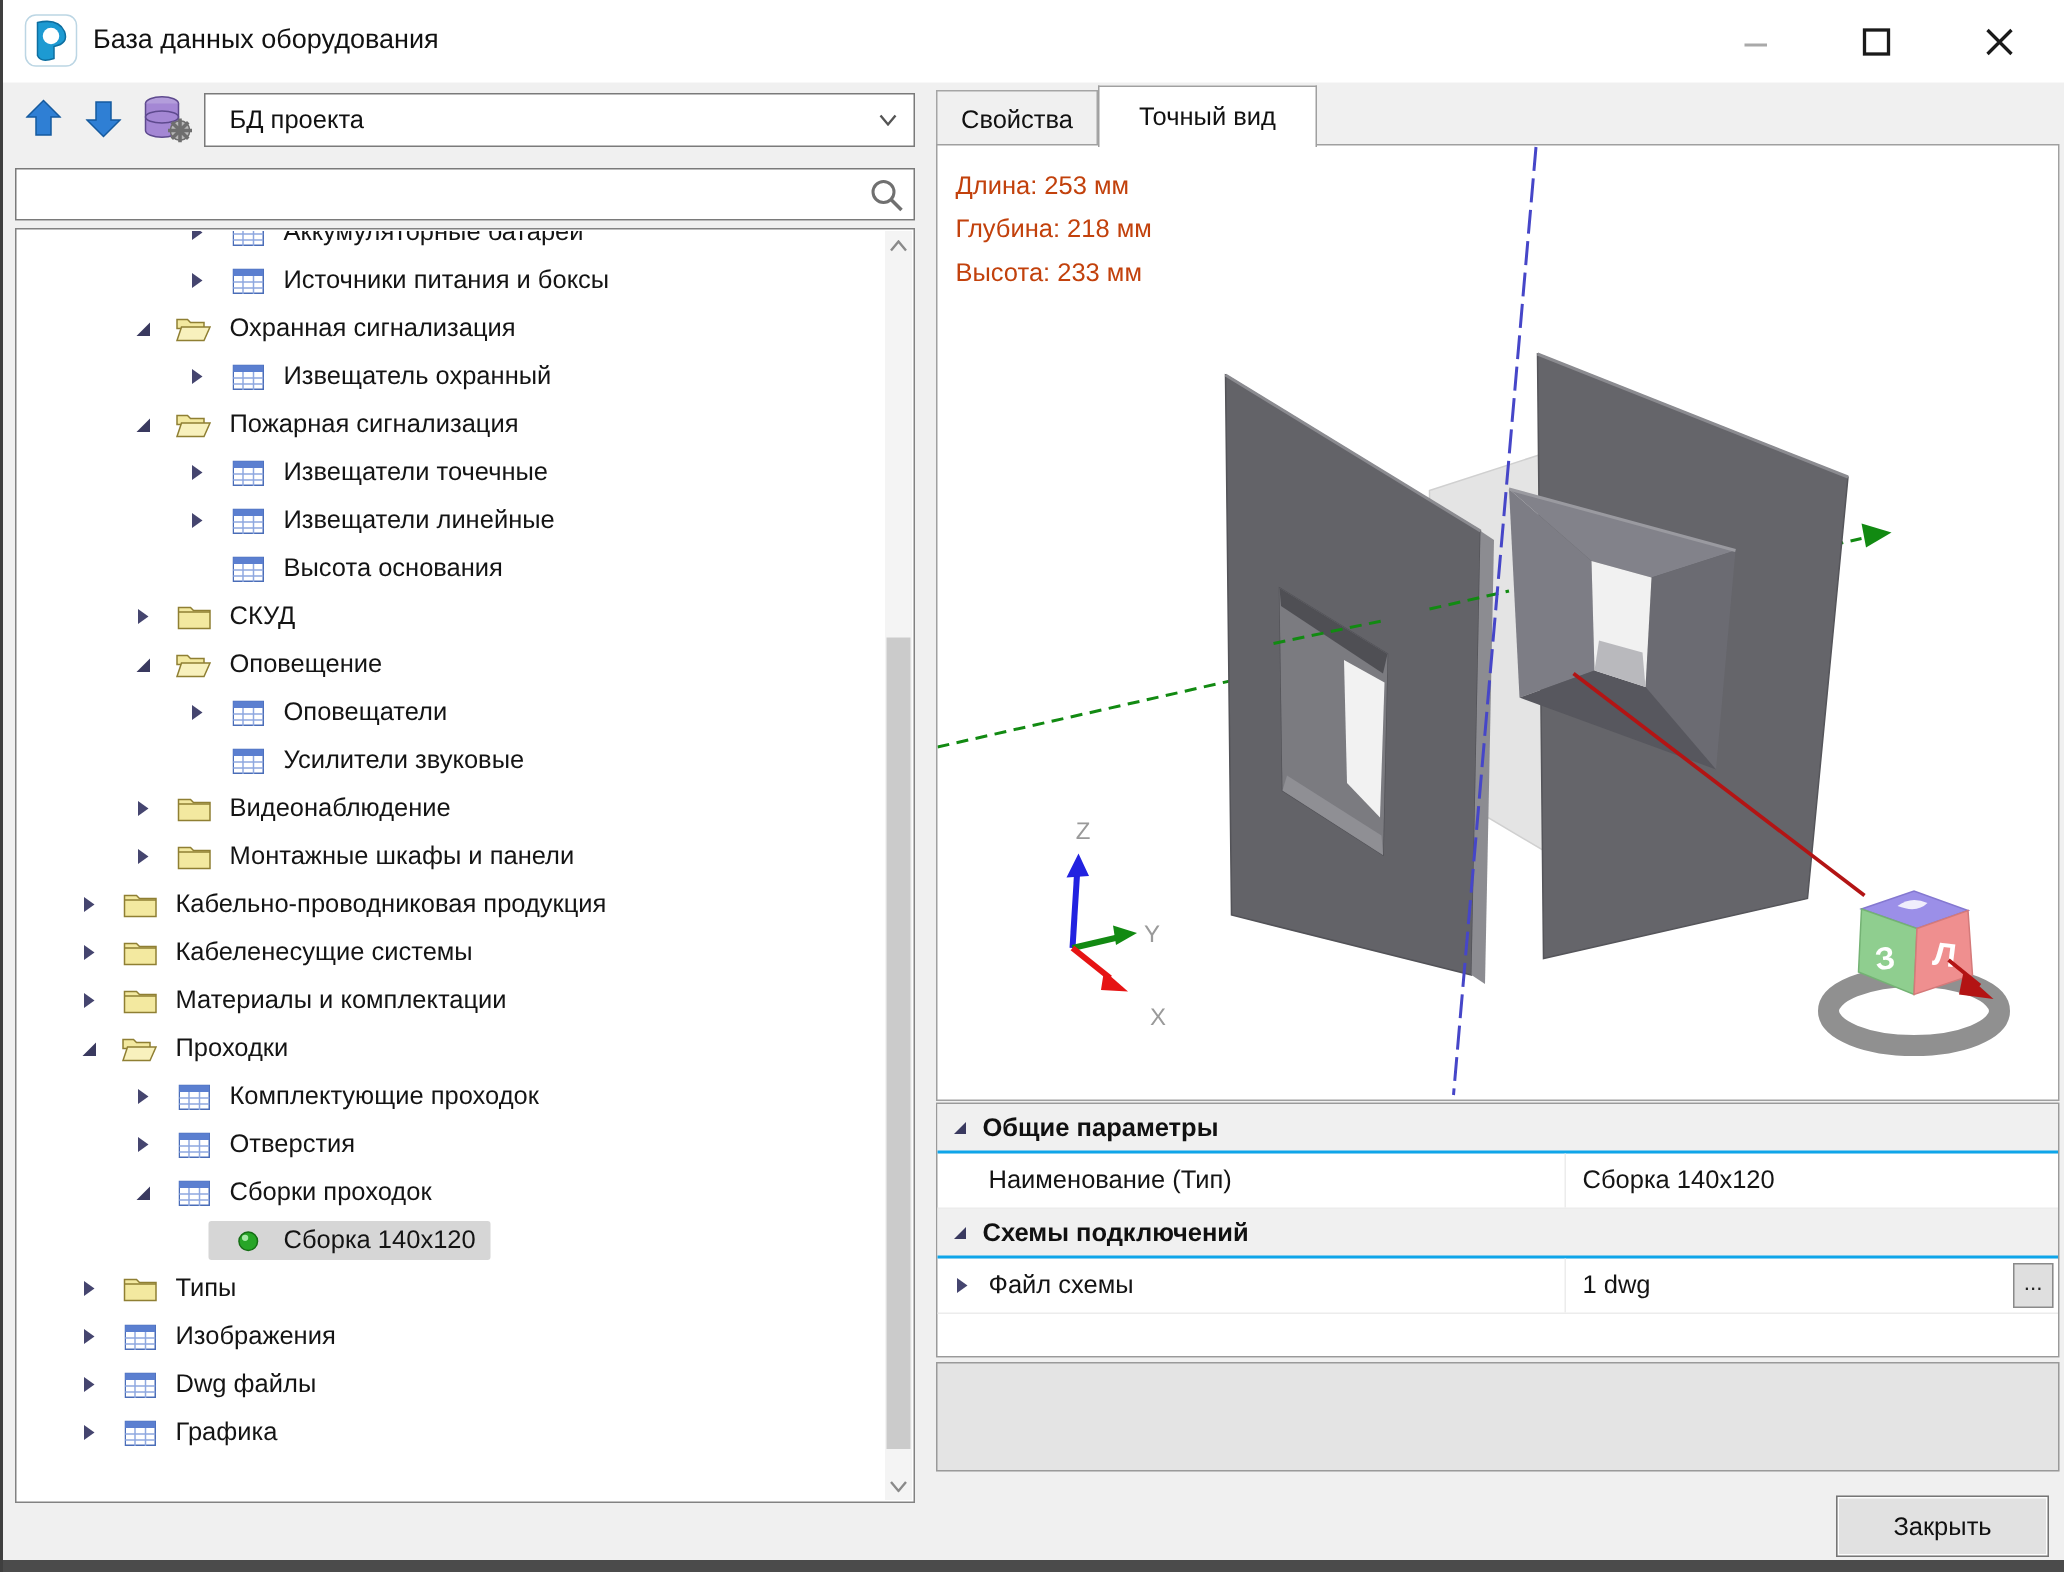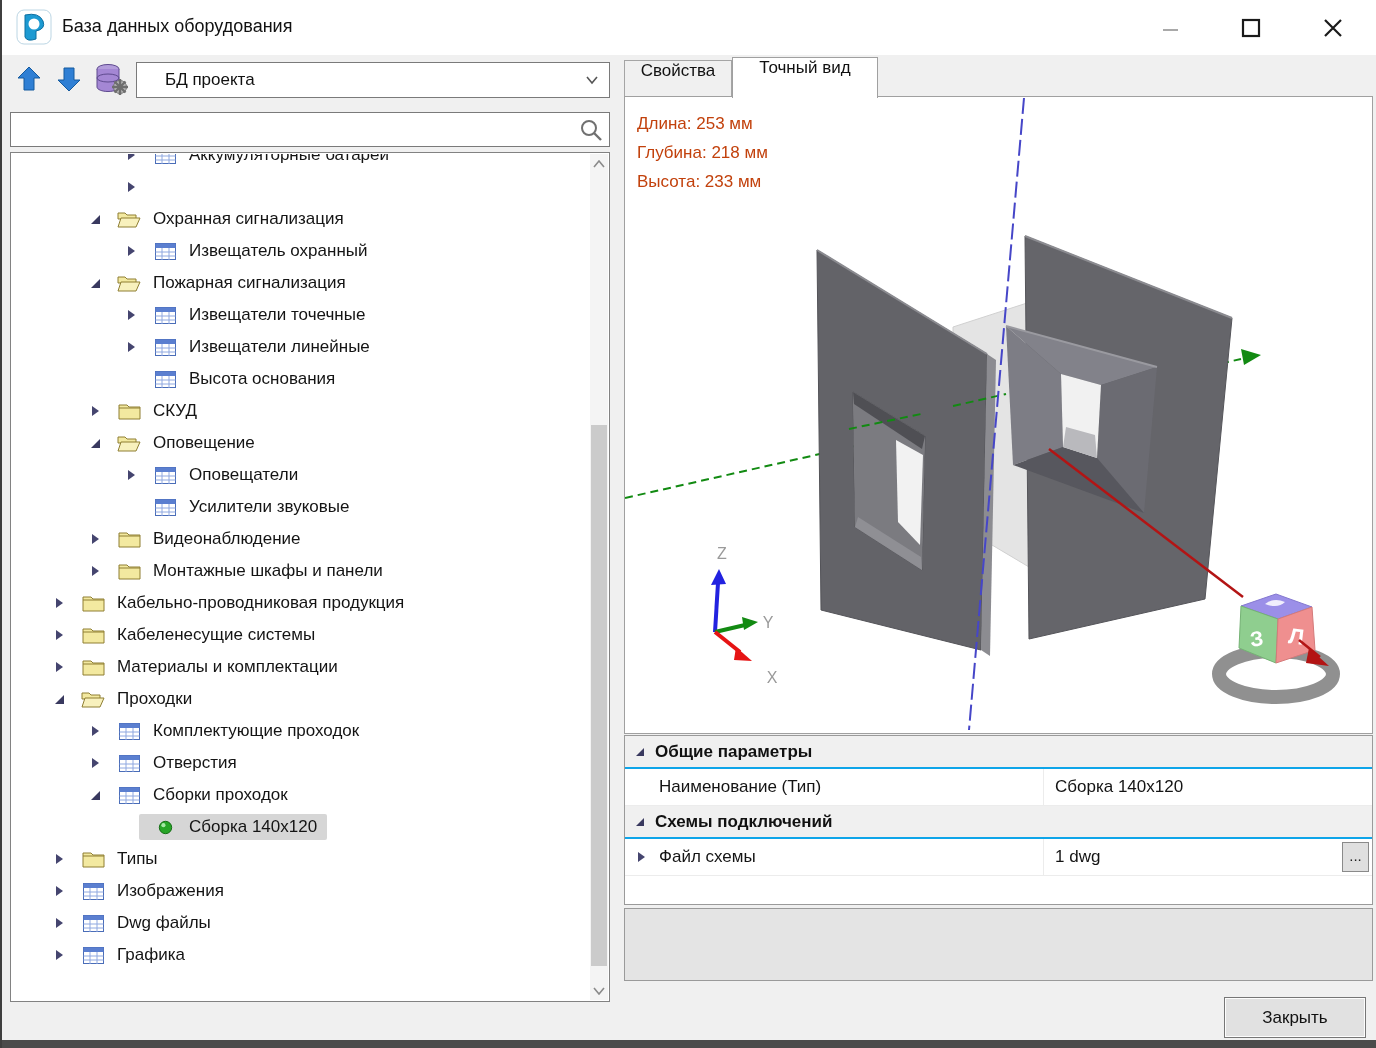--- a/index.html
+++ b/index.html
@@ -12,21 +12,21 @@
   
   .titlebar { left:0; top:0; width:1376px; height:55px; background:#ffffff; }
   .app-icon { left:14px; top:9px; width:36px; height:36px; }
   .title-text { left:60px; top:16px; font-size:18px; color:#111; }
   .winbtn { top:8px; width:46px; height:40px; display:flex; align-items:center; justify-content:center; }
   .btn-min { left:1146px; } .btn-max { left:1226px; } .btn-close { left:1308px; }
 
   
   .tb-icon { top:64px; width:30px; height:30px; display:flex; align-items:center; justify-content:center; }
   .dd { left:134px; top:62px; width:474px; height:36px; background:#fff; border:1px solid #7a7a7a;
-        display:flex; align-items:center; padding:0 28px; font-size:17px; color:#111; }
+        display:flex; align-items:center; padding:0 16px; font-size:17px; color:#111; }
   .dd-chev { position:absolute; right:10px; top:12px; }
   .searchbox { left:8px; top:112px; width:600px; height:35px; background:#fff; border:1px solid #7a7a7a; }
   .searchbox input { position:absolute; left:6px; top:2px; width:560px; height:28px; border:none; outline:none;
         font-size:16px; font-family:inherit; background:transparent; }
   .mag { position:absolute; right:6px; top:5px; }
 
   
   .treepanel { left:8px; top:152px; width:600px; height:850px; background:#fff; border:1px solid #828282; }
   .tree-rows { position:absolute; left:0; top:1px; width:579px; height:846px; overflow:hidden; }
   .tree-row { height:32px; display:flex; align-items:center; font-size:17px; color:#141414; white-space:nowrap; }
@@ -41,21 +41,21 @@
   .row-body.selected { background:#d6d6d6; }
   .ticon { width:24px; margin:0 12px; display:flex; justify-content:center; flex:none; }
   .tlabel { }
 
   
   .vscroll { position:absolute; right:1px; top:1px; width:18px; height:846px; background:#f4f4f4; }
   .vs-btn { position:absolute; left:0; width:18px; height:19px; display:flex; align-items:center; justify-content:center; }
   .vs-thumb { position:absolute; left:1px; width:16px; top:32%; height:64%; background:#cbcbcb; }
 
   
-  .tab { height:38px; display:flex; justify-content:center; font-size:17px; color:#111; }
+  .tab { height:38px; display:flex; align-items:center; justify-content:center; font-size:17px; color:#111; }
   .tab-inactive { left:622px; top:60px; width:108px; background:#f0f0f0; border:1px solid #a5a5a5; border-bottom:none; }
   .tab-active { left:730px; top:57px; width:146px; height:41px; background:#fff; border:1px solid #a0a0a0;
         border-bottom:none; z-index:3; }
 
   
   .viewport { left:622px; top:96px; width:749px; height:638px; background:#fff; border:1px solid #a0a0a0; z-index:2; }
   .dims { position:absolute; left:12px; top:12px; }
   .dim-line { font-size:17px; color:#c2410c; line-height:29px; }
 
   
@@ -164,20 +164,32 @@
           <path d="M0.5 9 h20 M0.5 13 h20 M7 5 v12 M14 5 v12" stroke="#8fa8e0" fill="none"></path>
         </svg>
 
       </span>
       <span class="tlabel">Аккумуляторные батареи</span>
     </span>
   </div>
         <div class="tree-row">
     <span class="indent" style="width: 112px;"></span>
     <span class="expander exp-closed"></span>
+    <span class="row-body">
+      <span class="ticon">
+
+        <svg class="i-table" width="21" height="17" viewBox="0 0 21 17">
+          <rect x="0.5" y="0.5" width="20" height="16" fill="#ffffff" stroke="#4a6db8"></rect>
+          <rect x="0.5" y="0.5" width="20" height="4.5" fill="#5b7fd0"></rect>
+          <path d="M0.5 9 h20 M0.5 13 h20 M7 5 v12 M14 5 v12" stroke="#8fa8e0" fill="none"></path>
+        </svg>
+
+      </span>
+      <span class="tlabel">Источники питания и боксы</span>
+    </span>
   </div>
         <div class="tree-row">
     <span class="indent" style="width: 76px;"></span>
     <span class="expander exp-open"></span>
     <span class="row-body">
       <span class="ticon">
 
         <svg class="i-folder-open" width="24" height="18" viewBox="0 0 24 18">
           <path d="M1 3 h7 l2 2 h9 v4 h-18 z" fill="#f3e9a0" stroke="#8f7f33"></path>
           <path d="M4 8 h19 l-4 9 h-18 z" fill="#f8f1bd" stroke="#8f7f33"></path>

